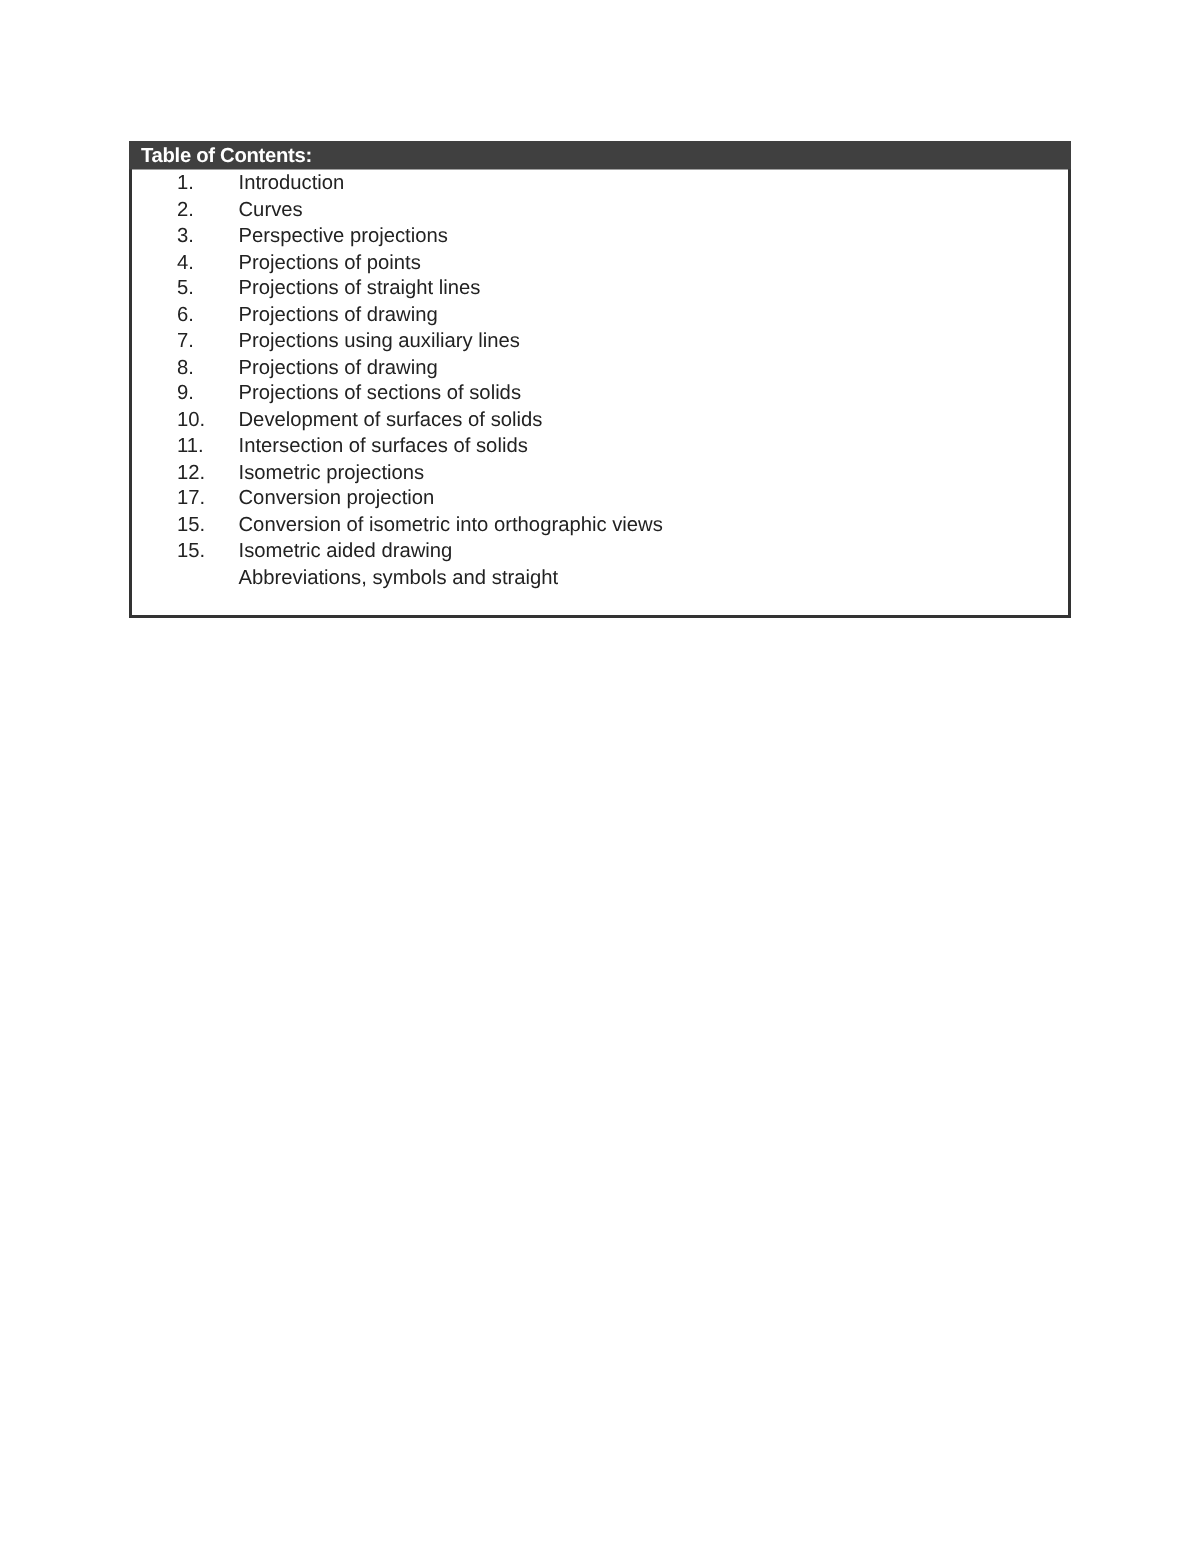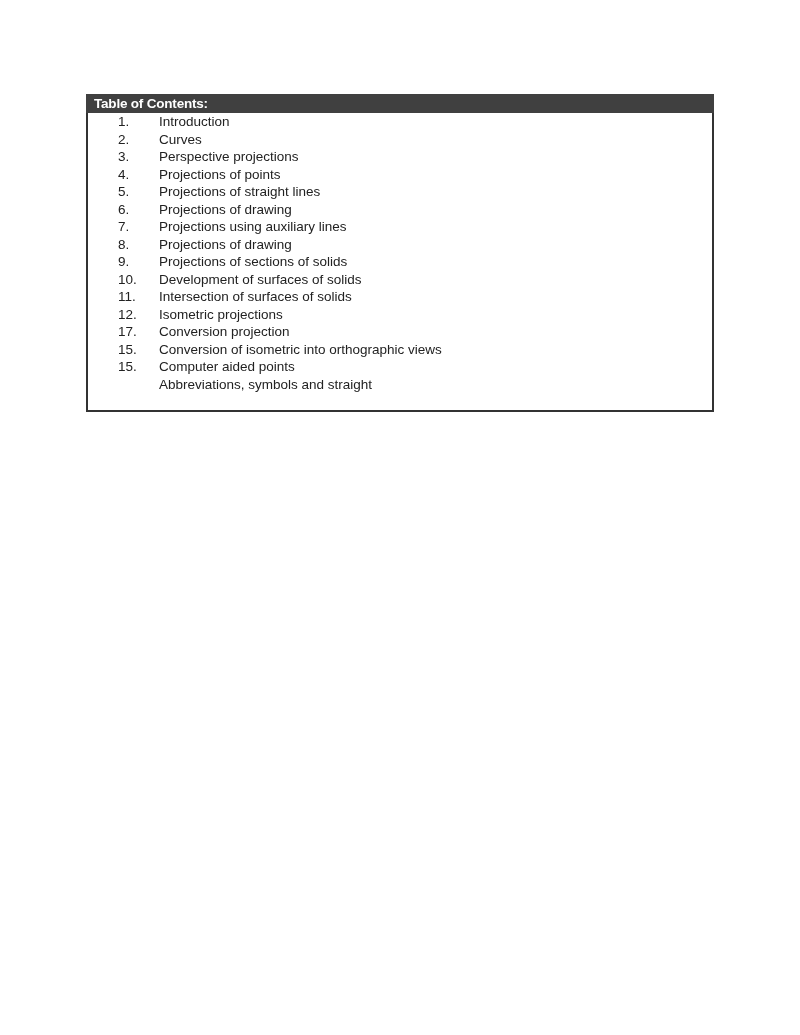--- a/index.html
+++ b/index.html
@@ -125,20 +125,20 @@
     <li class="toc-item">
         <span class="toc-num">17.</span>
         <span class="toc-label">Conversion projection</span>
       </li>
     <li class="toc-item">
         <span class="toc-num">15.</span>
         <span class="toc-label">Conversion of isometric into orthographic views</span>
       </li>
     <li class="toc-item">
         <span class="toc-num">15.</span>
-        <span class="toc-label">Computer aided points</span>
+        <span class="toc-label">Isometric aided drawing</span>
       </li>
     <li class="toc-item">
         <span class="toc-num"></span>
         <span class="toc-label">Abbreviations, symbols and straight</span>
       </li>
   </ul>
 </div>
 
 </body></html>

